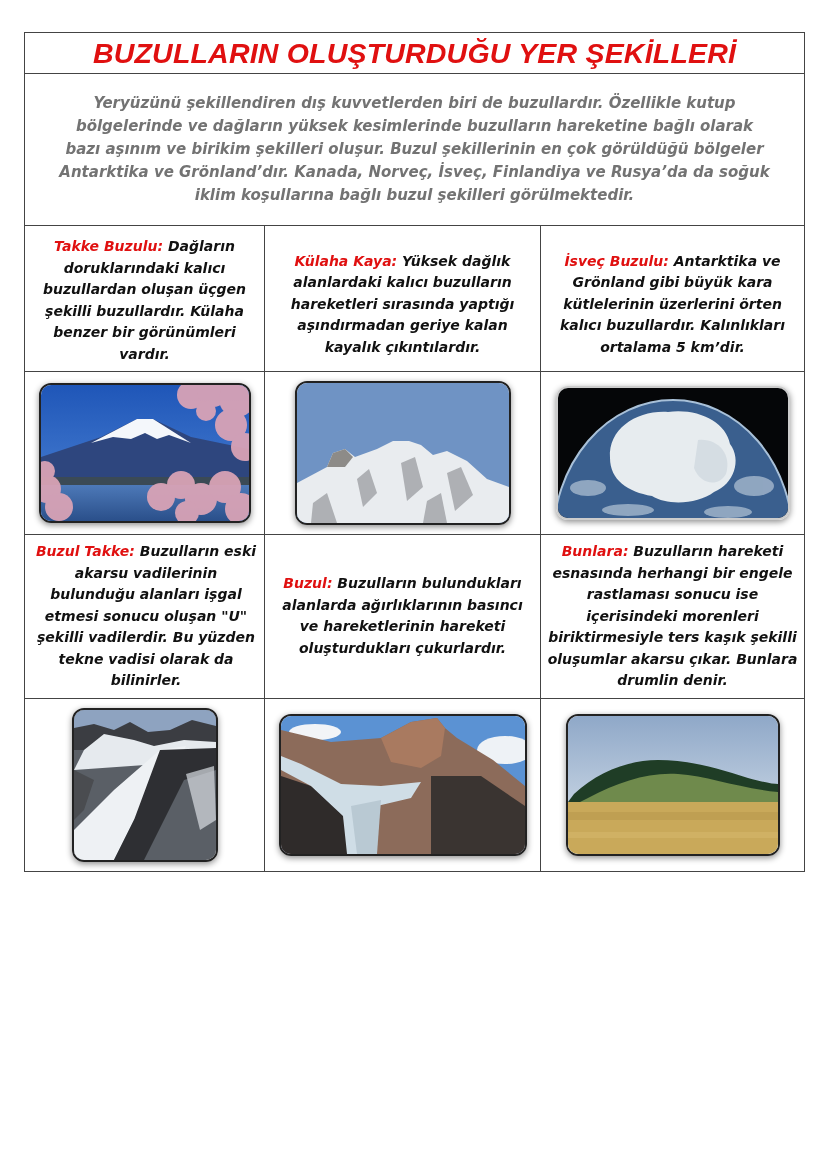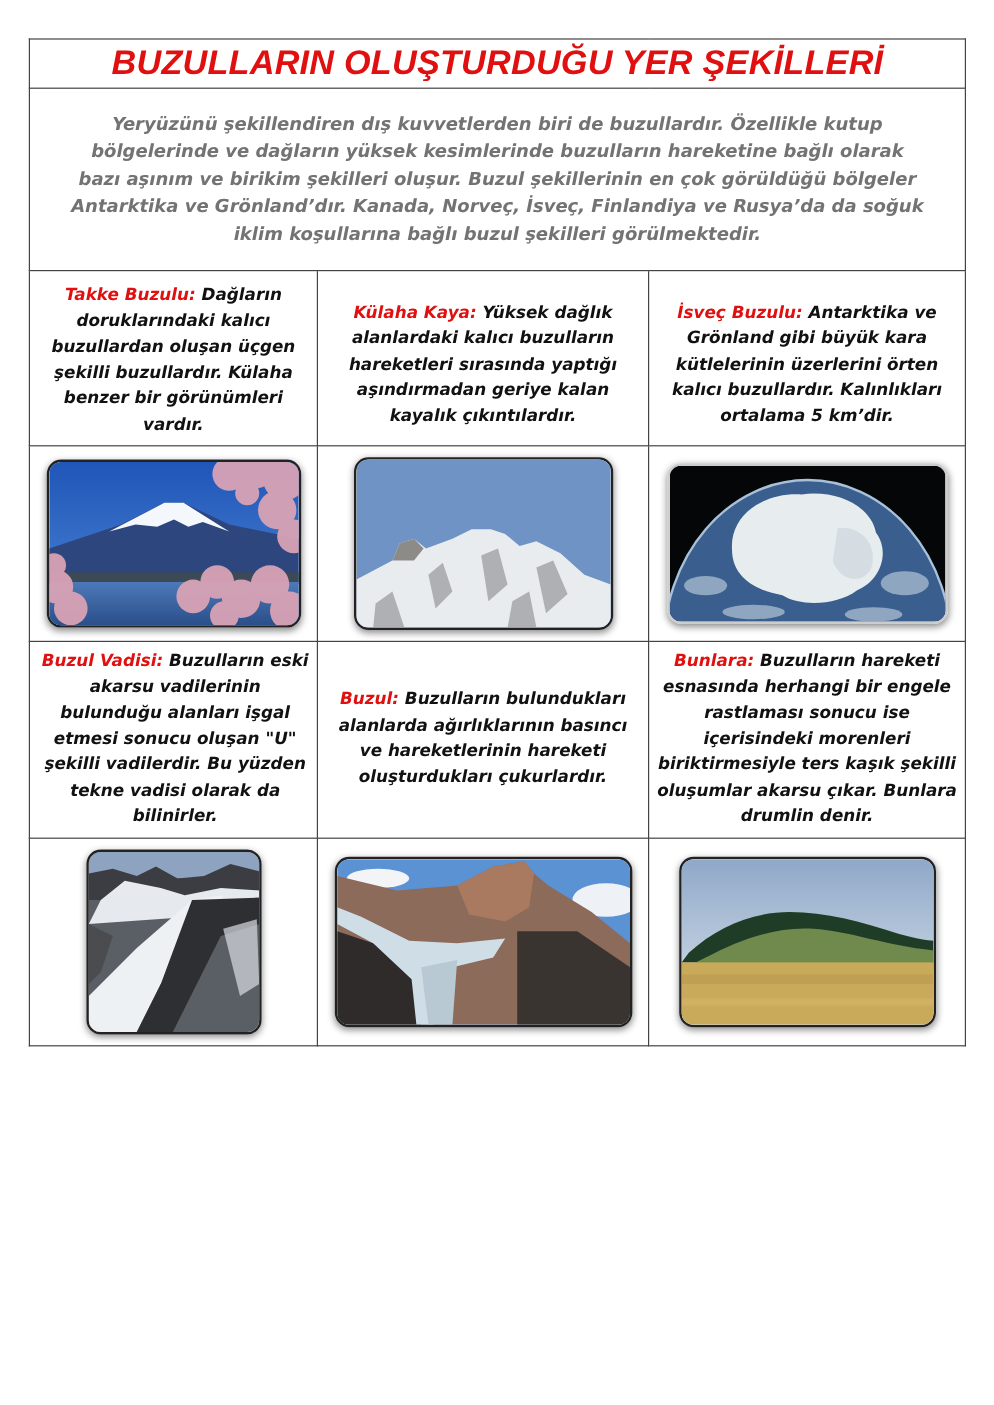--- a/index.html
+++ b/index.html
@@ -130,21 +130,21 @@
               <ellipse cx="70" cy="122" rx="26" ry="6"></ellipse>
                   <ellipse cx="170" cy="124" rx="24" ry="6"></ellipse>
             </g>
           </svg>
         </div>
       </td>
     </tr>
 
     <tr class="desc-row2">
       <td>
-        <p class="desc" style="width:230px"><span class="term">Buzul Vadisi:</span><span> Buzulların eski akarsu vadilerinin bulunduğu alanları işgal etmesi sonucu oluşan "U" şekilli vadilerdir. Bu yüzden tekne vadisi olarak da bilinirler.</span></p>
+        <p class="desc" style="width:230px"><span class="term">Buzul Takke:</span><span> Buzulların eski akarsu vadilerinin bulunduğu alanları işgal etmesi sonucu oluşan "U" şekilli vadilerdir. Bu yüzden tekne vadisi olarak da bilinirler.</span></p>
       </td>
       <td>
         <p class="desc" style="width:256px"><span class="term">Buzul:</span><span> Buzulların bulundukları alanlarda ağırlıklarının basıncı ve hareketlerinin hareketi oluşturdukları çukurlardır.</span></p>
       </td>
       <td>
         <p class="desc" style="width:250px"><span class="term">Bunlara:</span><span> Buzulların hareketi esnasında herhangi bir engele rastlaması sonucu ise içerisindeki morenleri biriktirmesiyle ters kaşık şekilli oluşumlar akarsu çıkar. Bunlara drumlin denir.</span></p>
       </td>
     </tr>
 
     <tr class="img-row2">

